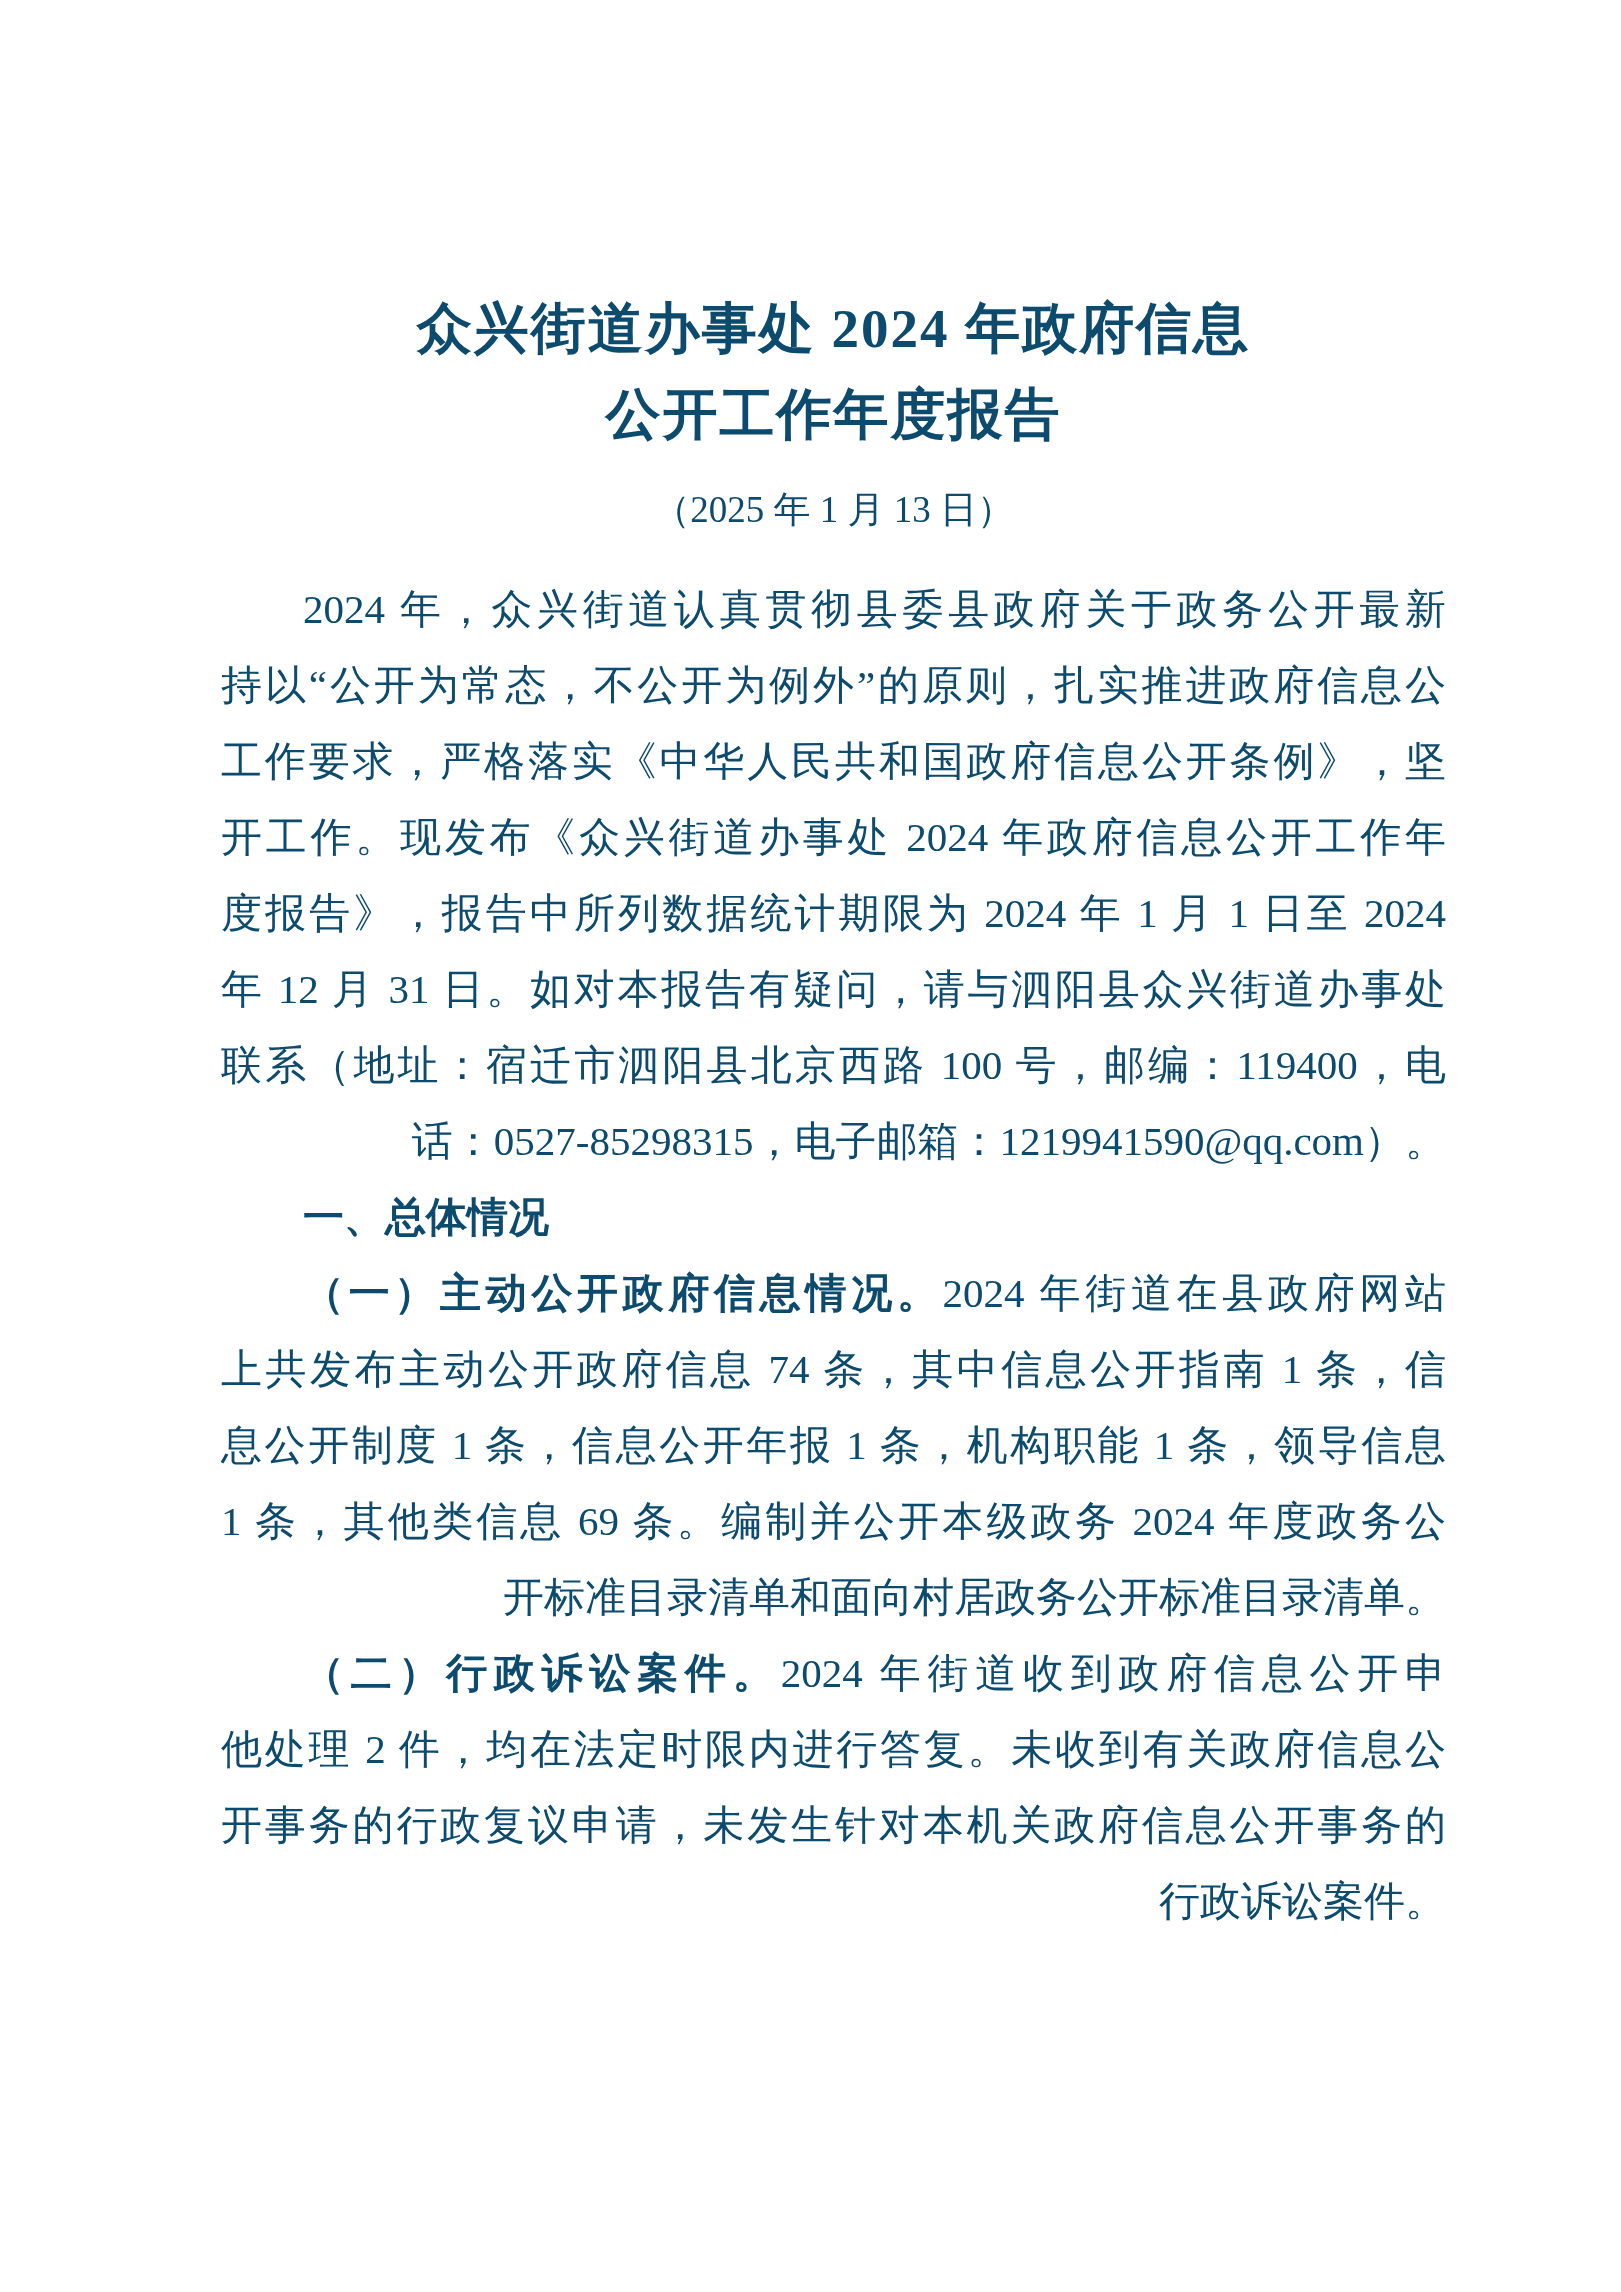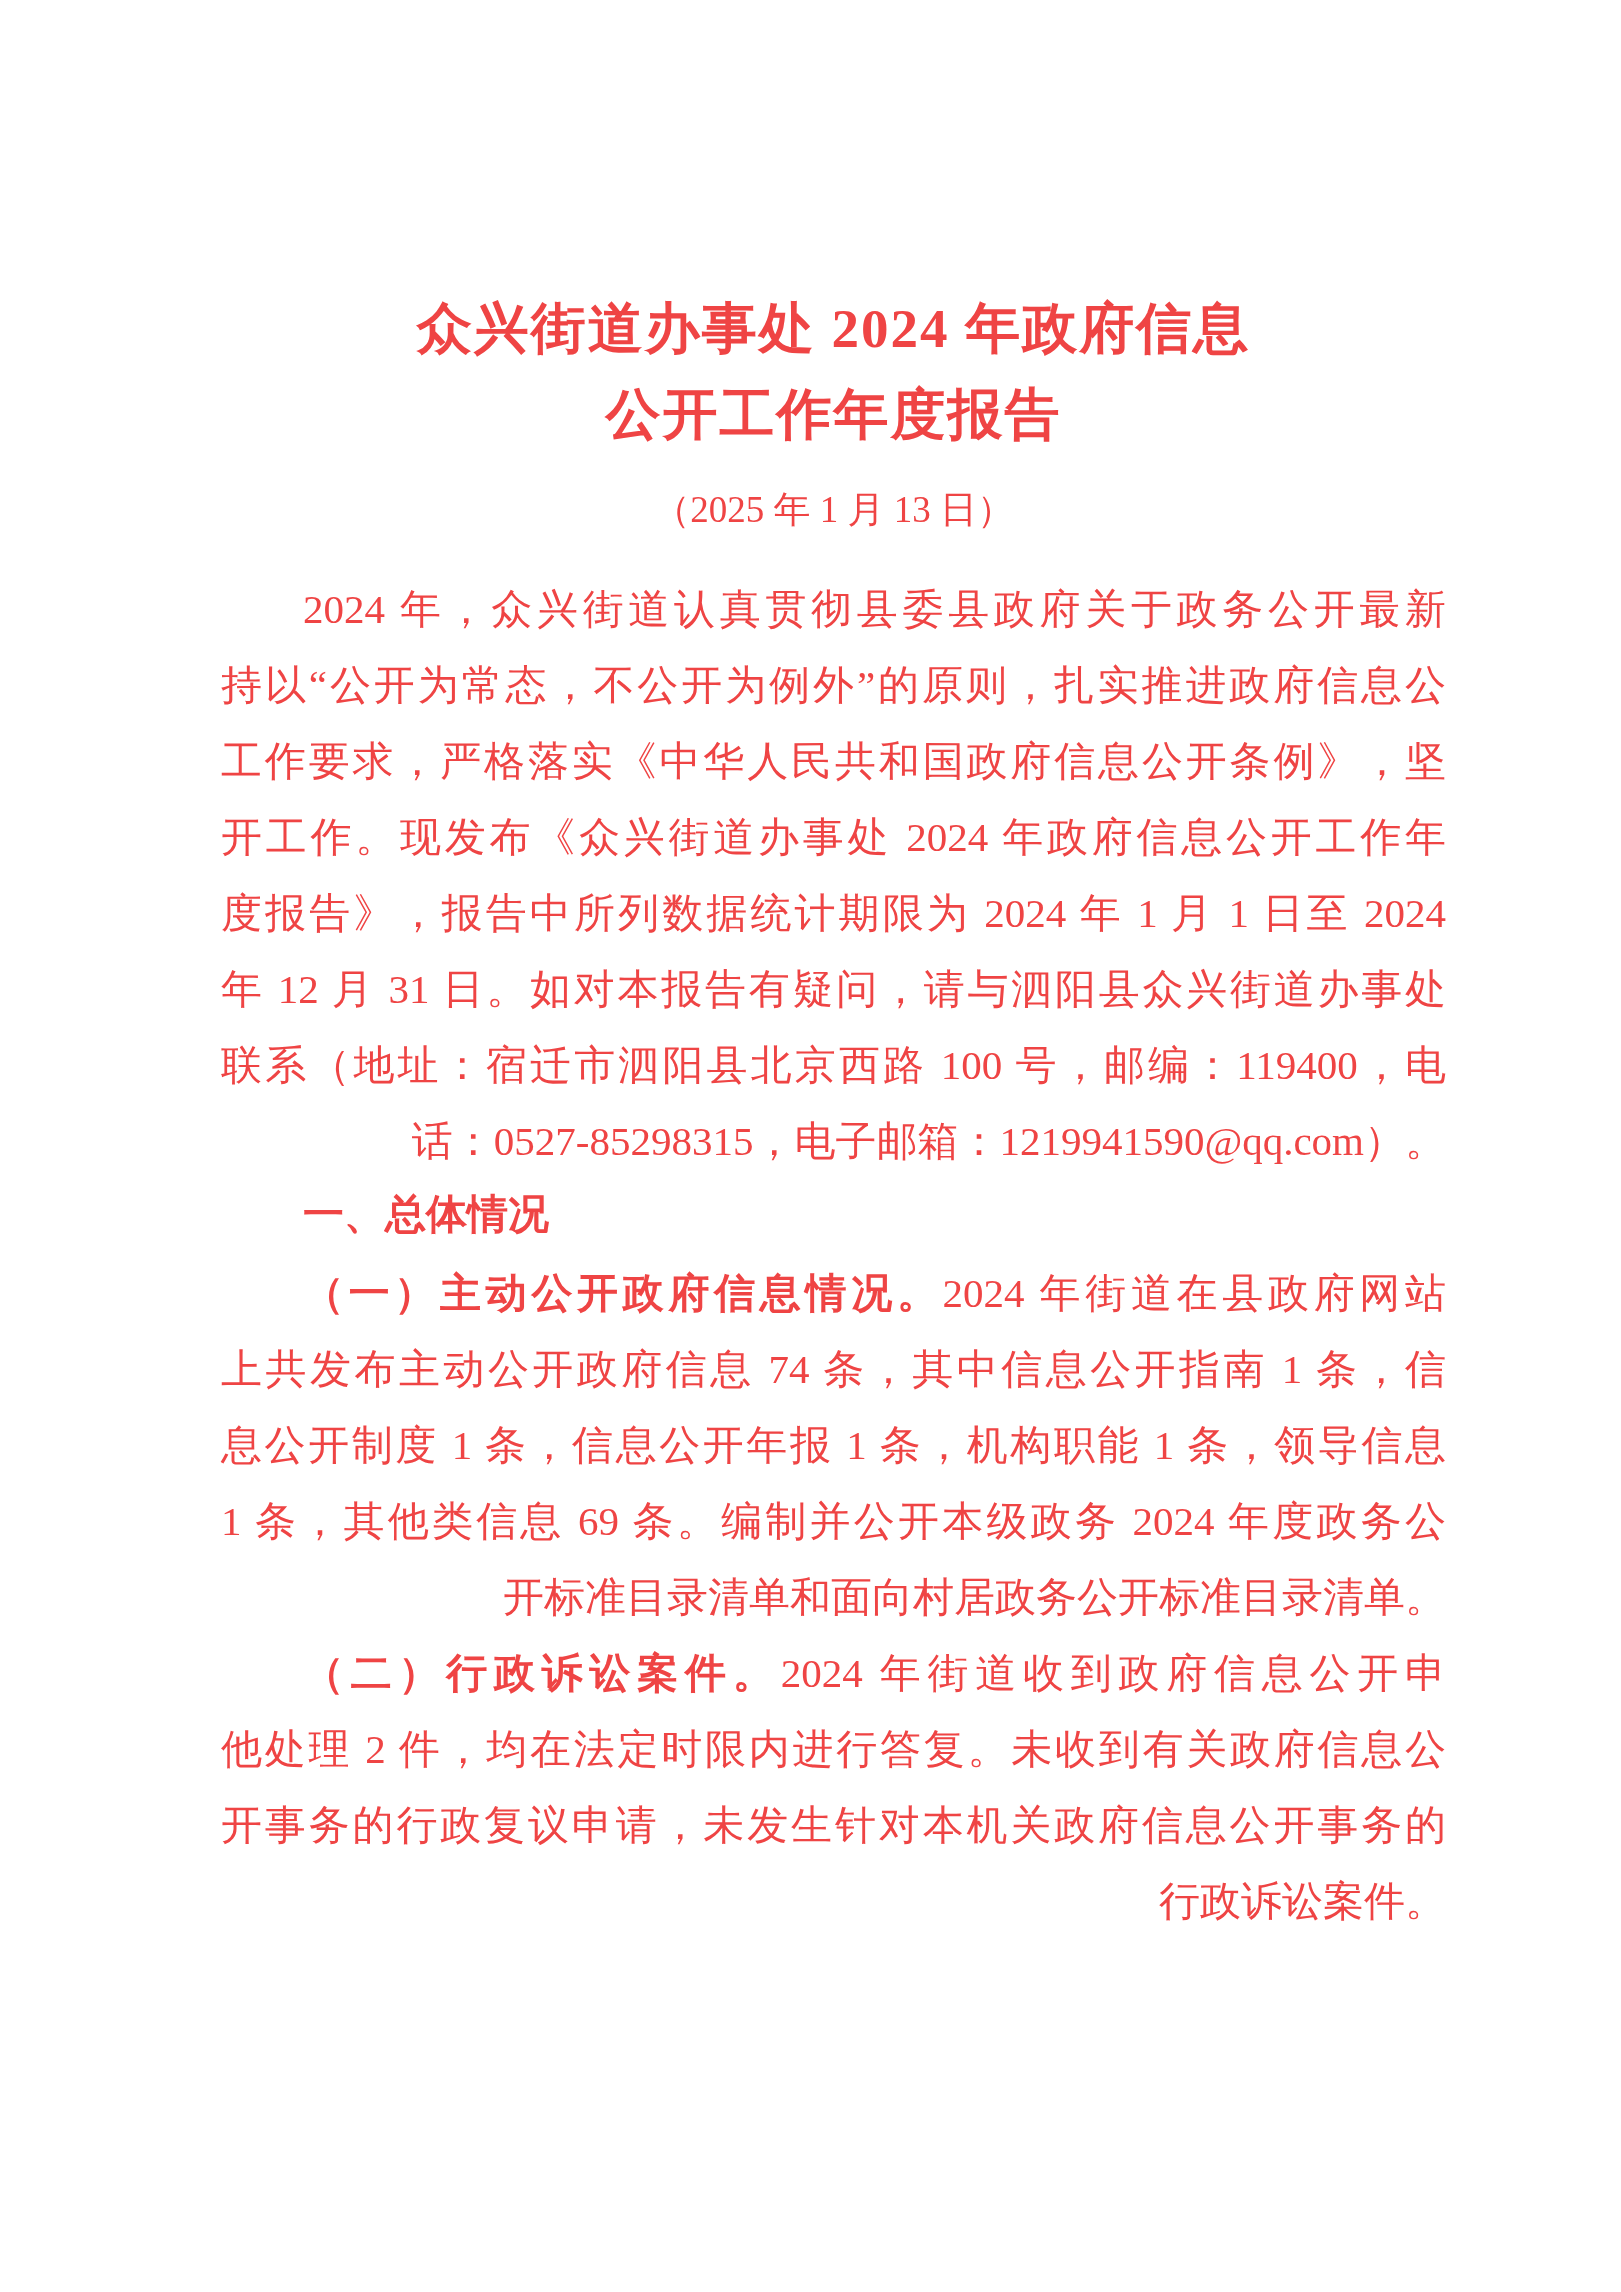--- a/index.html
+++ b/index.html
@@ -5,21 +5,21 @@
   html, body {
     margin: 0;
     padding: 0;
     background: #ffffff;
   }
   .page {
     position: relative;
     width: 1621px;
     height: 2293px;
     background: #ffffff;
-    color: #ef4444;
+    color: #0c4a6e;
     font-family: "Liberation Serif", serif;
     overflow: hidden;
   }
   .title-block {
     position: absolute;
     left: 221px;
     top: 286px;
     width: 1225px;
     text-align: center;
     font-size: 55px;
@@ -50,21 +50,21 @@
     white-space: normal;
   }
   .ln.first {
     text-indent: 82px;
   }
   .ln.last {
     text-align: right;
     text-align-last: auto;
   }
   .heading-hei {
-    font-family: Liberation Mono, monospace;
+    font-family: Liberation Sans, sans-serif;
     font-weight: bold;
     text-indent: 82px;
     text-align: left;
     text-align-last: auto;
   }
   .lead-kai {
     font-weight: bold;
   }
 </style>
 </head>

